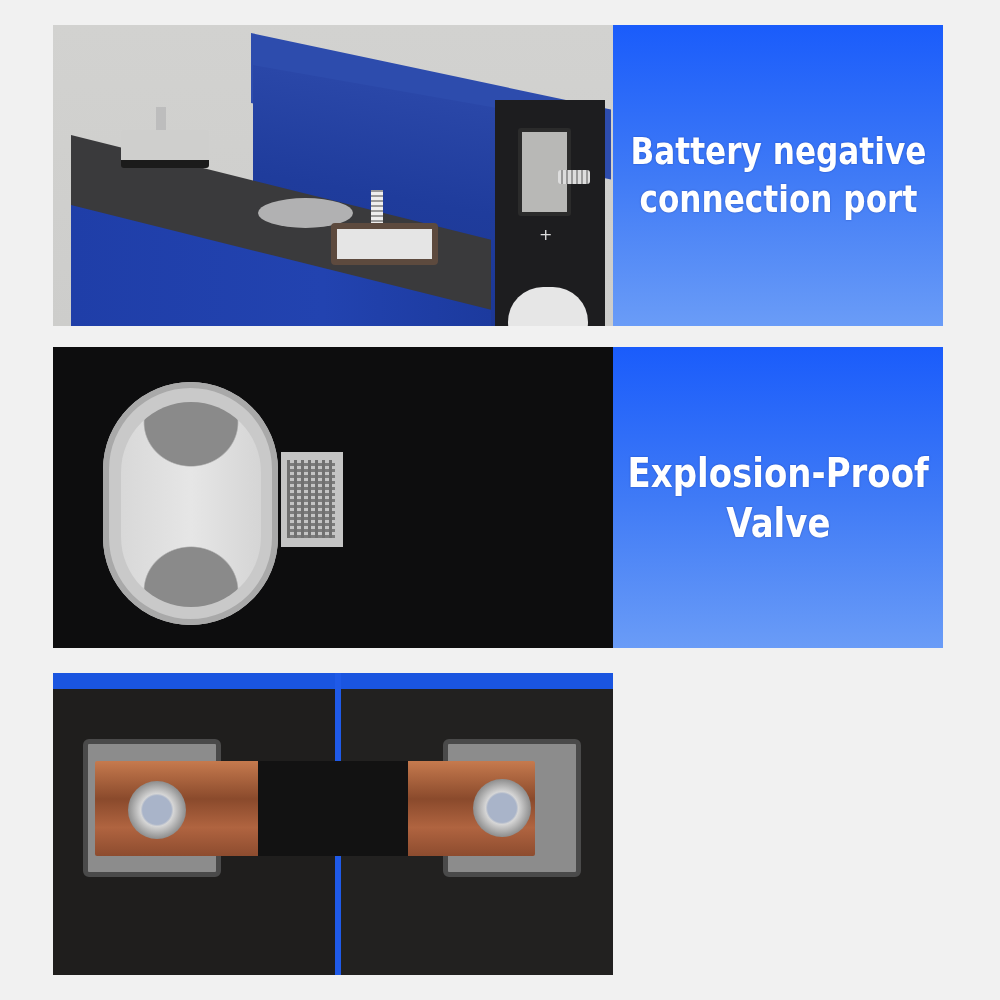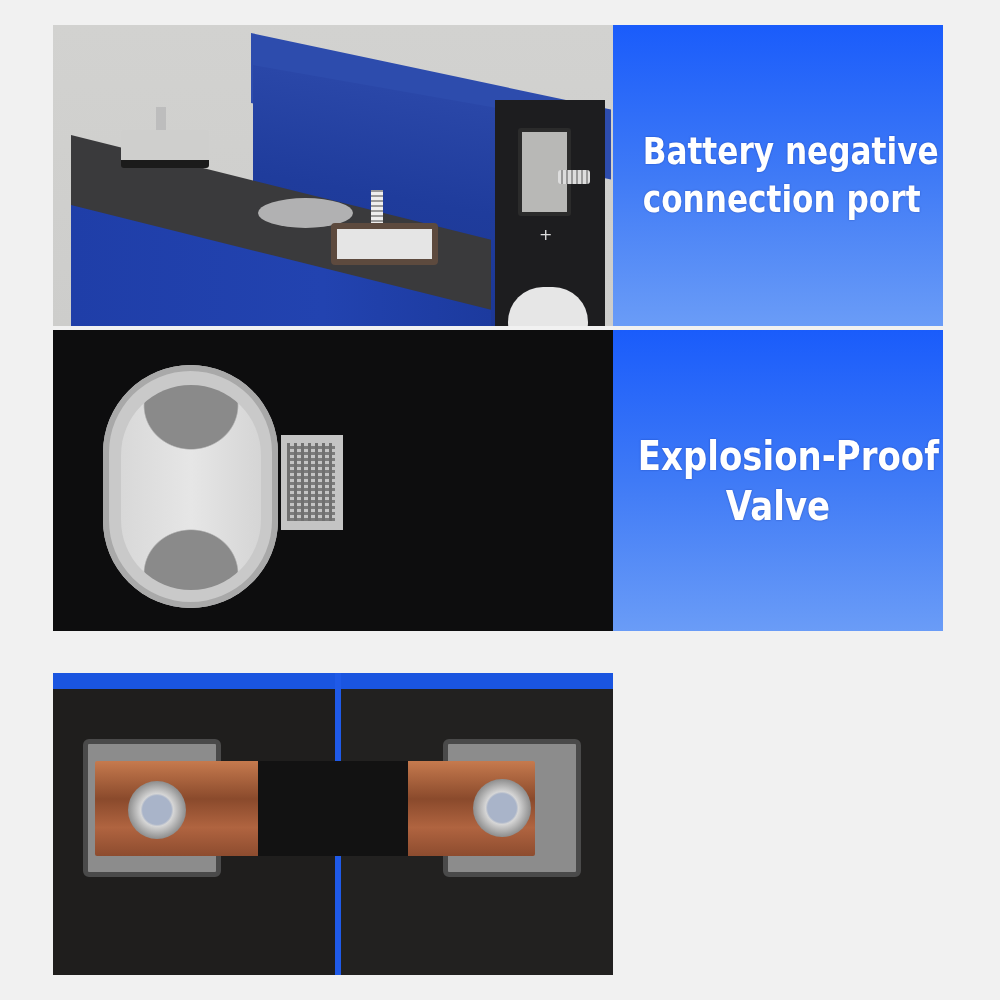--- a/index.html
+++ b/index.html
@@ -6,21 +6,21 @@
     body {
       width: 1000px; height: 1000px; background: #f1f1f1;
       position: relative; overflow: hidden;
       font-family: "DejaVu Sans", sans-serif;
     }
     .panel { position: absolute; left: 53px; width: 890px; }
     .photo { position: absolute; left: 0; top: 0; width: 560px; height: 100%; overflow: hidden; }
     .caption {
       position: absolute; left: 560px; top: 0; width: 330px; height: 100%;
       background: linear-gradient(to bottom, #1a5cfb 0%, #3f7af6 50%, #6a9cf7 100%);
-      display: flex; flex-direction: column; justify-content: center;
+      display: flex; flex-direction: column; align-items: center; justify-content: center;
       color: #fff; font-weight: bold; text-align: center;
       text-shadow: 0 0 2px rgba(0,30,120,0.5);
     }
     .caption .line { display: block; white-space: nowrap; line-height: 1.25; }
 
     
     #p1 { top: 25px; height: 301px; }
     #p1 .photo { background: linear-gradient(to bottom, #d2d2d0, #cdcdcb); }
     #p1 .caption .line { font-size: 38px; transform: scaleX(0.82); }
     .cell-back {
@@ -51,21 +51,21 @@
       position: absolute; left: 18px; top: 110px; width: 420px; height: 70px;
       background: #3a3a3c; transform: skewY(14deg); transform-origin: left top;
     }
     .top-terminal-1 { position: absolute; left: 68px; top: 105px; width: 88px; height: 30px; background: #cfcfcd; border-bottom: 8px solid #1b1b1b; border-radius: 3px; }
     .top-bolt-1 { position: absolute; left: 103px; top: 82px; width: 10px; height: 30px; background: #bdbdbd; }
     .top-valve { position: absolute; left: 205px; top: 173px; width: 95px; height: 30px; border-radius: 50%; background: #cfcfcf; opacity: 0.8; }
     .top-terminal-2 { position: absolute; left: 278px; top: 198px; width: 95px; height: 30px; background: #e5e5e5; border: 6px solid #5d4a3e; border-radius: 4px; }
     .top-bolt-2 { position: absolute; left: 318px; top: 165px; width: 12px; height: 40px; background: repeating-linear-gradient(0deg,#eee 0 3px,#9a9a9a 3px 5px); }
 
     
-    #p2 { top: 330px; height: 301px; }
+    #p2 { top: 347px; height: 301px; }
     #p2 .photo { background: #0d0d0e; }
     #p2 .caption .line { font-size: 40px; transform: scaleX(0.85); }
     .valve-outer {
       position: absolute; left: 50px; top: 35px; width: 175px; height: 243px;
       border-radius: 90px; background: #c9c9c9; box-shadow: inset 0 0 0 6px #a9a9a9;
     }
     .valve-inner {
       position: absolute; left: 68px; top: 55px; width: 140px; height: 205px; border-radius: 70px;
       background:
         radial-gradient(ellipse 55% 35% at 50% 10%, #8a8a8a 0 60%, transparent 62%),

